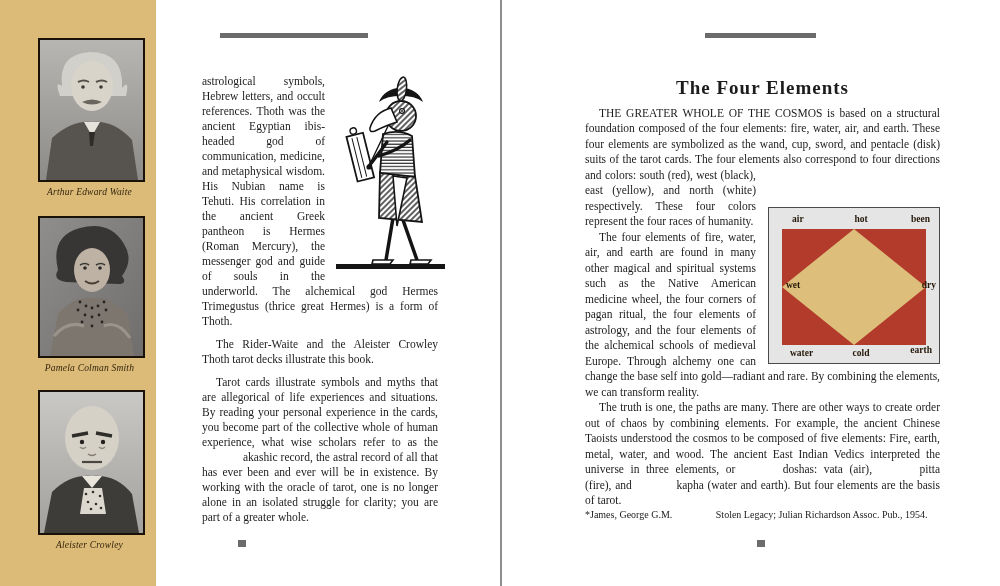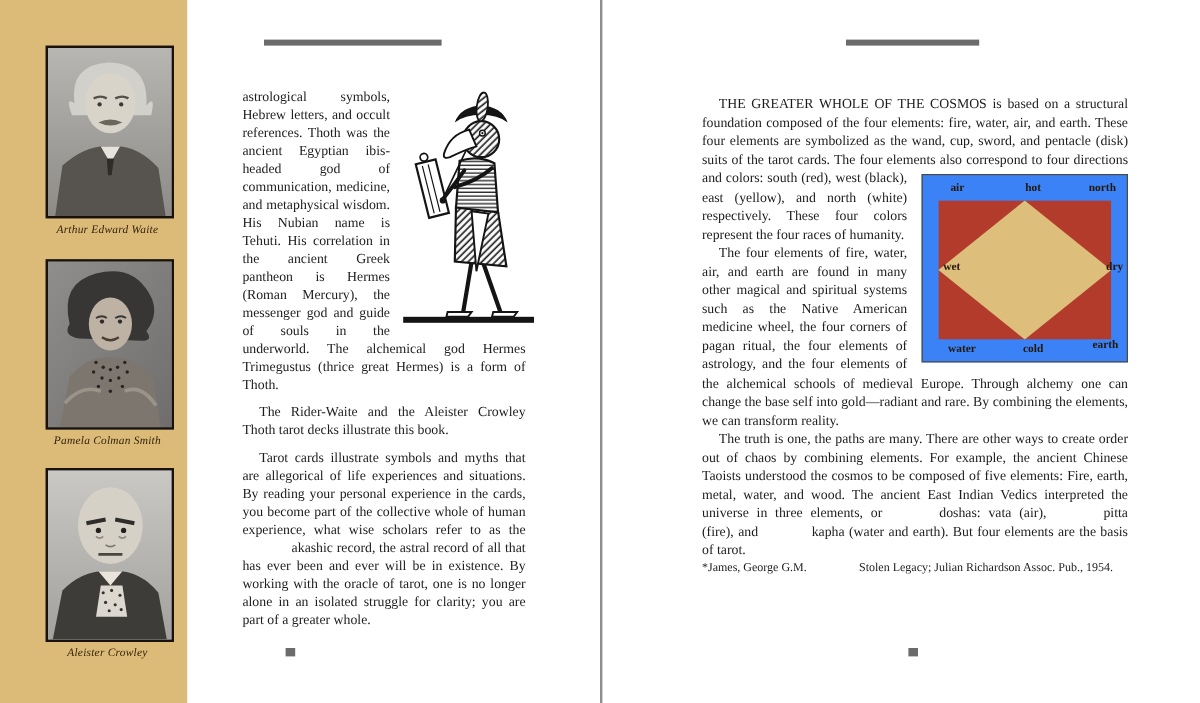--- a/index.html
+++ b/index.html
@@ -21,22 +21,22 @@
   .gap{margin-top:8px !important;}
   .it{margin-left:41px;}
   
   .left-col{left:202px;top:74px;width:236px;}
   .thoth-float{float:right;width:115px;height:198px;margin:2px -10px 4px 8px;}
   
   .right-col{left:585px;top:80px;width:355px;line-height:15.5px;}
   .title{font-size:19px;font-weight:bold;text-align:center;letter-spacing:1px;margin:0 0 10px 0 !important;text-indent:0;}
   
   .diagram-float{float:right;width:184px;padding-left:12px;margin:3px 0 2px 0;box-sizing:border-box;}
-  .dbox{position:relative;width:170px;height:155px;background:#3b82f6;border:1px solid #4a4a4a;
-        font-size:9.5px;font-weight:bold;color:#241708;}
+  .dbox{position:relative;width:170px;height:155px;background:#e5e5e5;border:1px solid #4a4a4a;
+        font-size:9.5px;font-weight:bold;color:#241708;margin-top:36px;}
   .dbox .lbl{position:absolute;line-height:10px;}
   .dsq{position:absolute;left:13px;top:21px;width:144px;height:116px;display:block;}
   .dcaption{margin-top:6px;font-size:9.3px;line-height:11.5px;text-align:left;color:#1f1f1f;width:182px;}
   .footnote{margin-top:14px;font-size:10px;line-height:12px;text-align:left;}
 </style>
 </head>
 <body>
 
 <div class="page">
 
@@ -191,32 +191,33 @@
             </g>
           </g>
         </svg>
       </span><span>astrological symbols, Hebrew letters, and occult references. Thoth was the ancient Egyptian ibis-headed god of communication, medicine, and metaphysical wisdom. His Nubian name is Tehuti. His correlation in the ancient Greek pantheon is Hermes (Roman Mercury), the messenger god and guide of souls in the underworld. The alchemical god Hermes Trimegustus (thrice great Hermes) is a form of Thoth.</span>
     </p>
     <p class="indent gap">The Rider-Waite and the Aleister Crowley Thoth tarot decks illustrate this book.</p>
     <p class="indent gap"><span>Tarot cards illustrate symbols and myths that are allegorical of life experiences and situations. By reading your personal experience in the cards, you become part of the collective whole of human experience, what wise scholars refer to as the </span><span class="it">akashic record,</span><span> the astral record of all that has ever been and ever will be in existence. By working with the oracle of tarot, one is no longer alone in an isolated struggle for clarity; you are part of a greater whole.</span></p>
   </div>
 
   <div class="col right-col">
+    <p class="title">The Four Elements</p>
 
     <p class="indent">
       <span>THE GREATER WHOLE OF THE COSMOS is based on a structural foundation composed of the four elements: fire, water, air, and earth. These four elements are symbolized as the wand, cup, sword, and pentacle (disk) suits of the tarot cards. The four elements also correspond to four</span>
       <span class="diagram-float">
         <span class="dbox" style="display:block;">
           <svg class="dsq" viewBox="0 0 144 116" preserveAspectRatio="none">
             <rect x="0" y="0" width="144" height="116" fill="#b23b2b"></rect>
             <polygon points="72,0 144,58 72,116 0,58" fill="#ddbe7a"></polygon>
           </svg>
           <span class="lbl" style="left:9px;top:6px;">air</span>
           <span class="lbl" style="left:0;right:0;top:6px;text-align:center;">hot</span>
-          <span class="lbl" style="right:9px;top:6px;">north</span>
+          <span class="lbl" style="right:9px;top:6px;">been</span>
           <span class="lbl" style="left:3px;top:72px;">wet</span>
           <span class="lbl" style="right:3px;top:72px;">dry</span>
           <span class="lbl" style="left:7px;bottom:5px;">water</span>
           <span class="lbl" style="left:0;right:0;bottom:5px;text-align:center;">cold</span>
           <span class="lbl" style="right:7px;bottom:8px;">earth</span>
         </span>
       </span>
       <span>directions and colors: south (red), west (black), east (yellow), and north (white) respectively. These four colors represent the four races of humanity.</span>
     </p>
 

